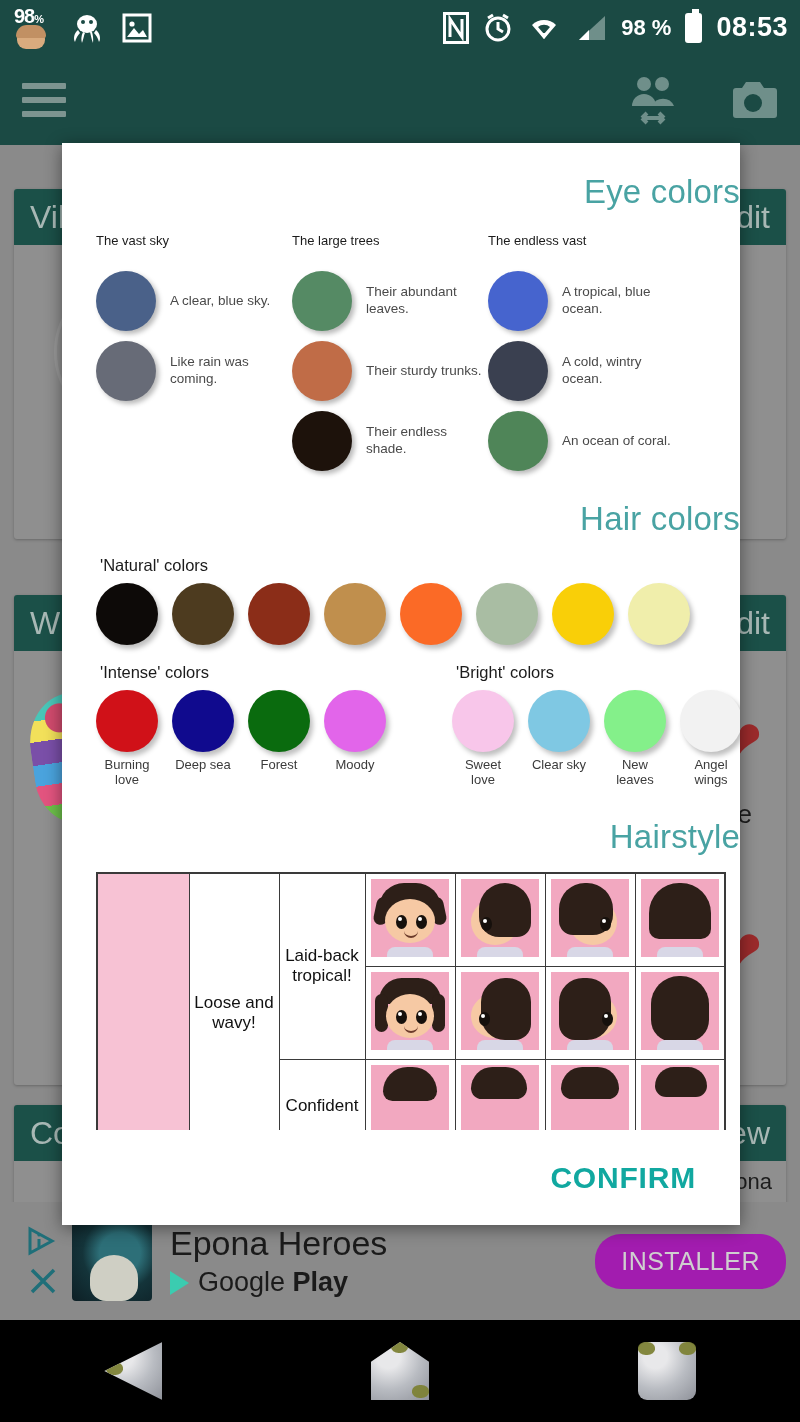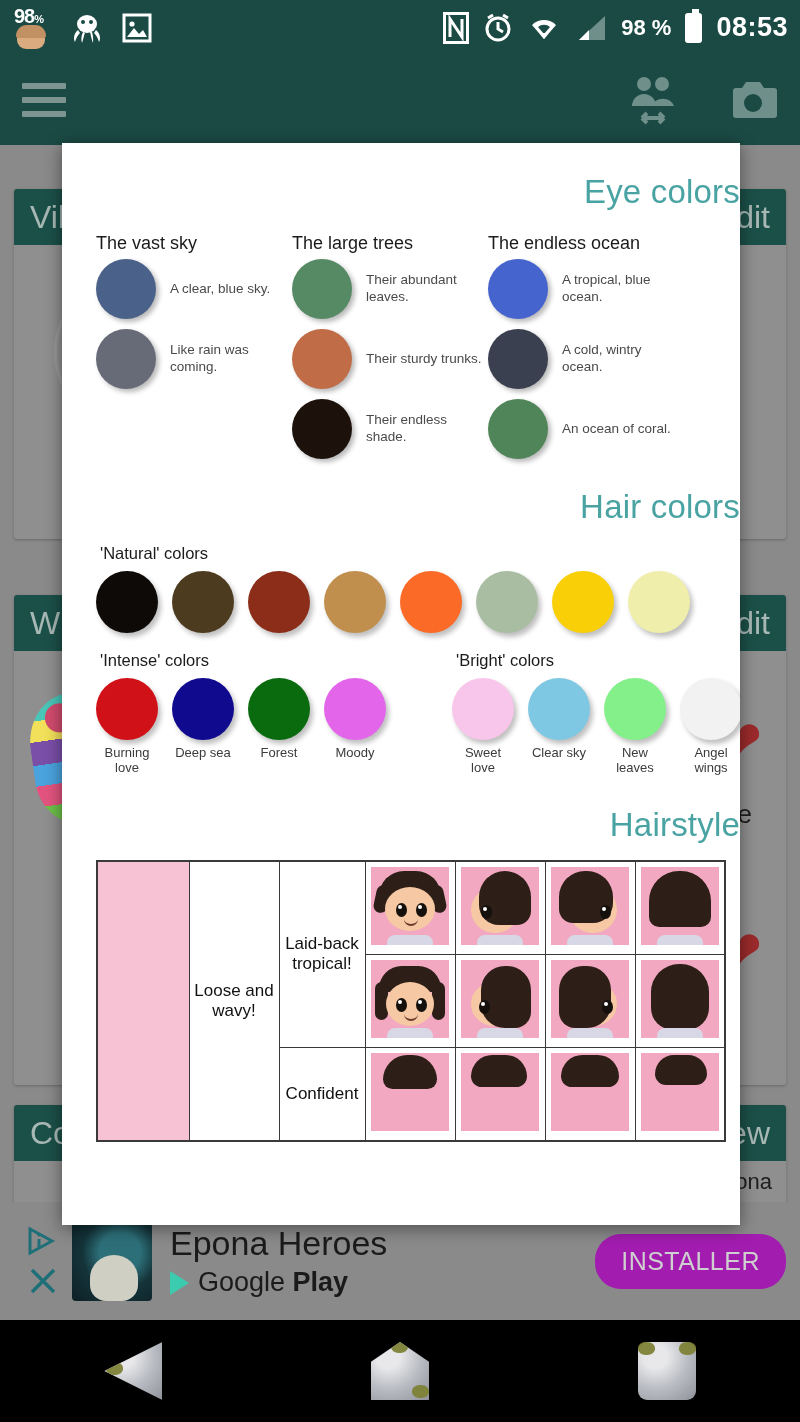--- a/index.html
+++ b/index.html
@@ -133,21 +133,21 @@
   }
   #modal-body { position: relative; flex: 1; overflow: hidden; padding: 0 0 0 0; }
   .sec-title {
     color: #49a3a3; font-size: 33px; font-weight: normal; letter-spacing: .2px; text-align: right;
   }
 
   
   #eye-sec { padding: 30px 0 0 34px; }
   .eye-grid { display: flex; margin-top: 22px; }
   .eye-col { width: 196px; }
-  .eye-col-title { font-size: 18px; color: #1b1b1b; margin-bottom: 0; }
+  .eye-col-title { font-size: 13px; color: #1b1b1b; margin-bottom: 18px; }
   .eye-row { display: flex; align-items: center; height: 70px; }
   .swatch {
     width: 60px; height: 60px; border-radius: 50%; flex: none;
     box-shadow: 3px 3px 5px rgba(0,0,0,.28);
   }
   .eye-label { font-size: 13.5px; color: #4a4a4a; margin-left: 14px; line-height: 1.25; }
 
   
   #hair-sec { padding: 24px 0 0 34px; }
   .sub-title { font-size: 16.5px; color: #1b1b1b; margin: 18px 0 8px 4px; }
@@ -387,21 +387,21 @@
               <div class="swatch" style="background: rgb(192, 108, 71);"></div>
               <div class="eye-label">Their sturdy trunks.</div>
             </div>
             <div class="eye-row">
               <div class="swatch" style="background: rgb(29, 18, 11);"></div>
               <div class="eye-label">Their endless shade.</div>
             </div>
           </div>
 
           <div class="eye-col">
-            <div class="eye-col-title">The endless ocean</div>
+            <div class="eye-col-title">The endless vast</div>
             <div class="eye-row">
               <div class="swatch" style="background: rgb(70, 100, 206);"></div>
               <div class="eye-label">A tropical, blue ocean.</div>
             </div>
             <div class="eye-row">
               <div class="swatch" style="background: rgb(58, 64, 80);"></div>
               <div class="eye-label">A cold, wintry ocean.</div>
             </div>
             <div class="eye-row">
               <div class="swatch" style="background: rgb(79, 133, 88);"></div>
@@ -583,15 +583,18 @@
             <td class="thumb-cell">
               <span class="vface"><span class="vf-hair" style="left:14px; top:2px; width:52px; height:30px; border-radius:24px 24px 14px 14px;"></span></span>
             </td>
           </tr>
         </tbody>
           </table>
       </div>
 
     </div>
 
+    <div id="modal-footer">
+      <button id="confirm-btn">CONFIRM</button>
+    </div>
   </div>
 
 </div>
 
 </body></html>

